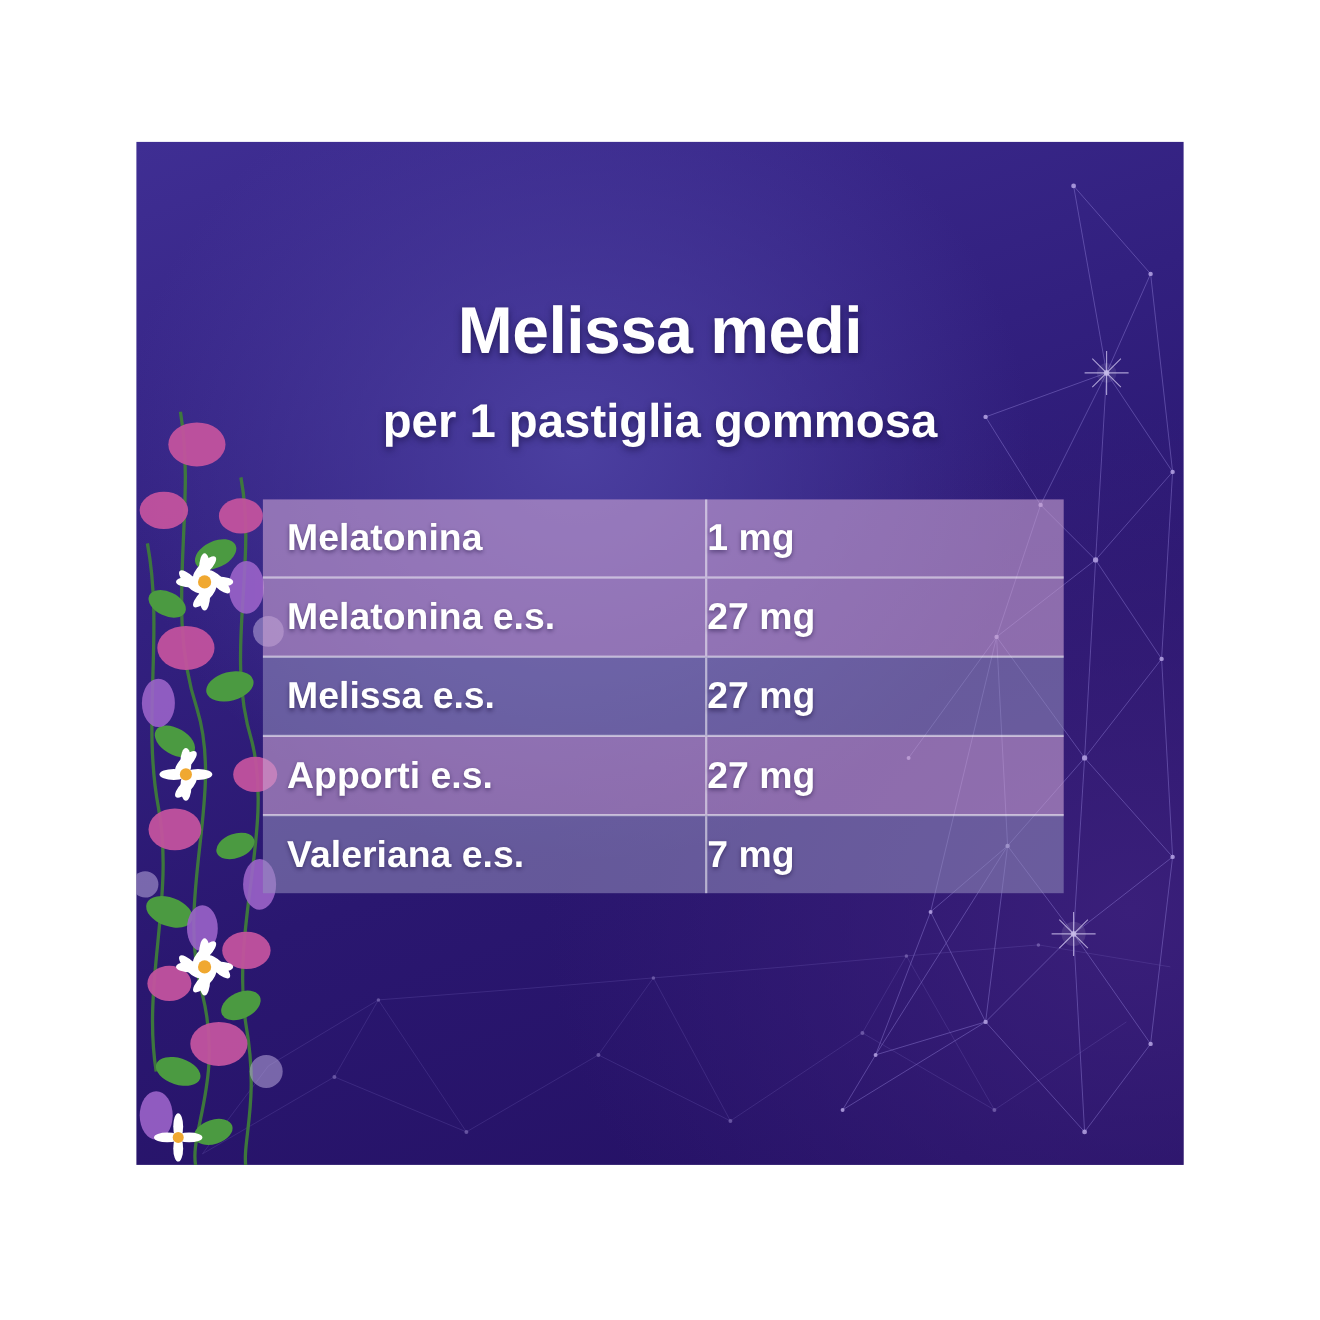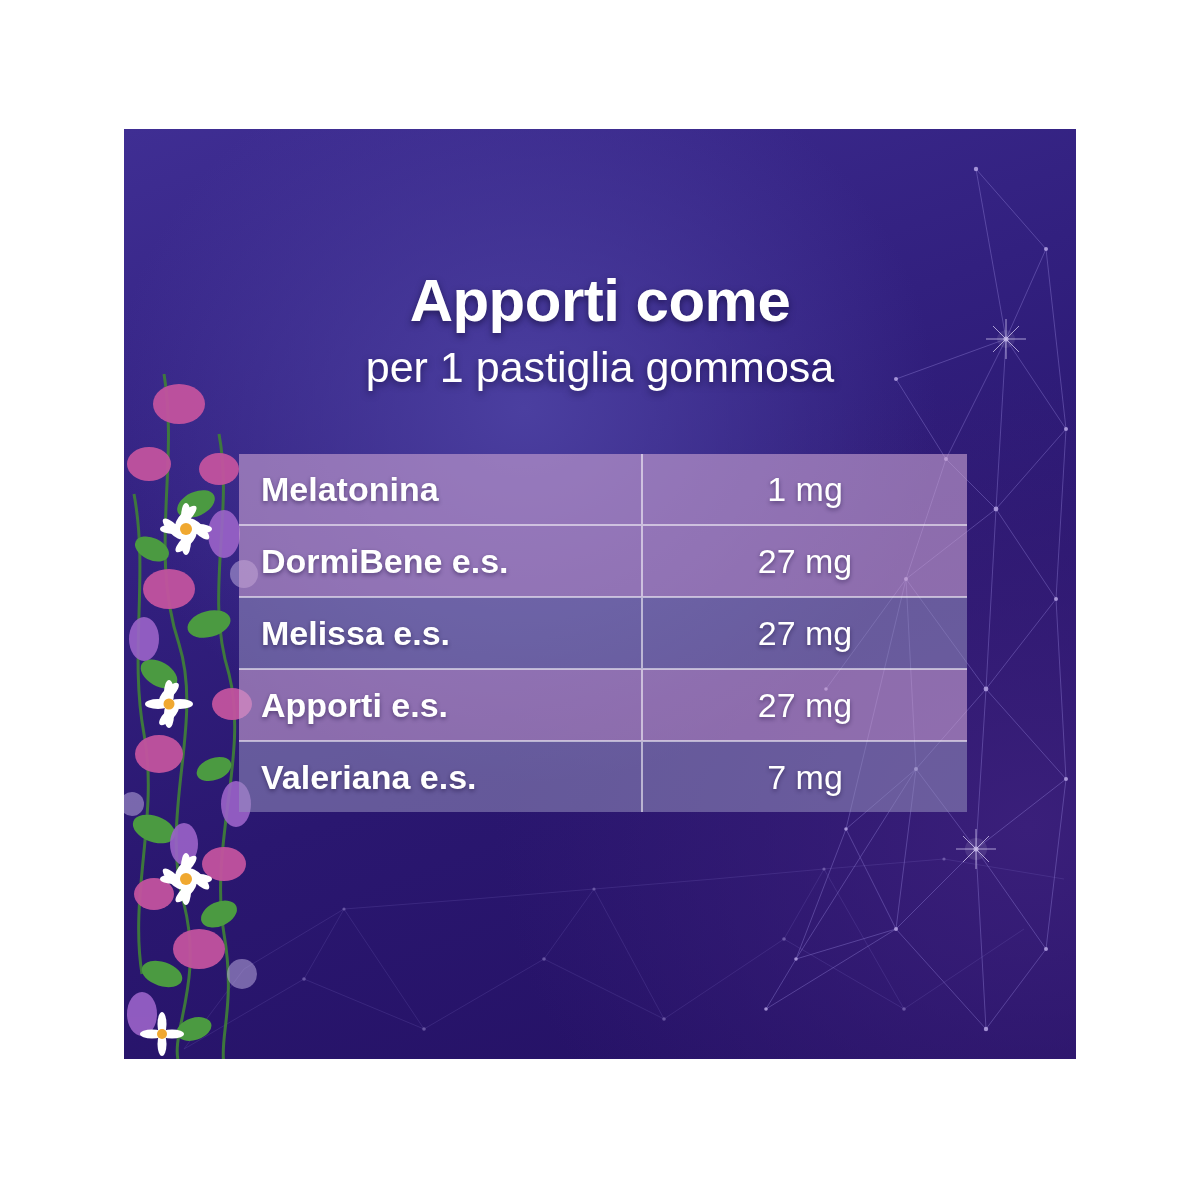--- a/index.html
+++ b/index.html
@@ -65,23 +65,23 @@
   }
   .title-main {
     font-size: 60px;
     font-weight: bold;
     color: #ffffff;
     letter-spacing: -0.5px;
     text-shadow: 0 3px 7px rgba(10,4,40,0.55);
     line-height: 1.05;
   }
   .title-sub {
-    margin-top: 12px;
+    margin-top: 28px;
     font-size: 43px;
-    font-weight: normal;
+    font-weight: bold;
     color: #ffffff;
     text-shadow: 0 3px 7px rgba(10,4,40,0.5);
     line-height: 1.1;
   }
 
   
   .table {
     position: absolute;
     left: 115px;
     top: 325px;
@@ -102,23 +102,23 @@
     padding-left: 22px !important;
     font-size: 34px;
     font-weight: bold;
     color: #ffffff;
     text-shadow: 0 2px 4px rgba(20,8,50,0.45);
     border-right: 2px solid rgba(255,255,255,0.55);
     white-space: nowrap;
     margin-top: 32px;
   }
   .cell-value {
-    text-align: center;
+    text-align: left;
     font-size: 34px;
-    font-weight: normal;
+    font-weight: bold;
     color: #ffffff;
     text-shadow: 0 2px 4px rgba(20,8,50,0.45);
   }
   .table tr + tr td { border-top: 2px solid rgba(255,255,255,0.55); }
 
   
   .disclaimer {
     position: absolute;
     left: 0;
     bottom: 12px;
@@ -299,32 +299,32 @@
       </g>
 
       <g fill="#b9a9dd" opacity="0.55">
         <circle cx="120" cy="200" r="14"></circle>
         <circle cx="118" cy="600" r="15"></circle>
         <circle cx="8" cy="430" r="12"></circle>
       </g>
     </svg>
 
     <div class="title-wrap">
-      <div class="title-main">Apporti come</div>
+      <div class="title-main">Melissa medi</div>
       <div class="title-sub">per 1 pastiglia gommosa</div>
     </div>
 
     <table class="table">
       <tbody>
         <tr class="row-a">
           <td class="cell-name">Melatonina</td>
           <td class="cell-value">1 mg</td>
         </tr>
         <tr class="row-a">
-          <td class="cell-name">DormiBene e.s.</td>
+          <td class="cell-name">Melatonina e.s.</td>
           <td class="cell-value">27 mg</td>
         </tr>
         <tr class="row-b">
           <td class="cell-name">Melissa e.s.</td>
           <td class="cell-value">27 mg</td>
         </tr>
         <tr class="row-a">
           <td class="cell-name">Apporti e.s.</td>
           <td class="cell-value">27 mg</td>
         </tr>

